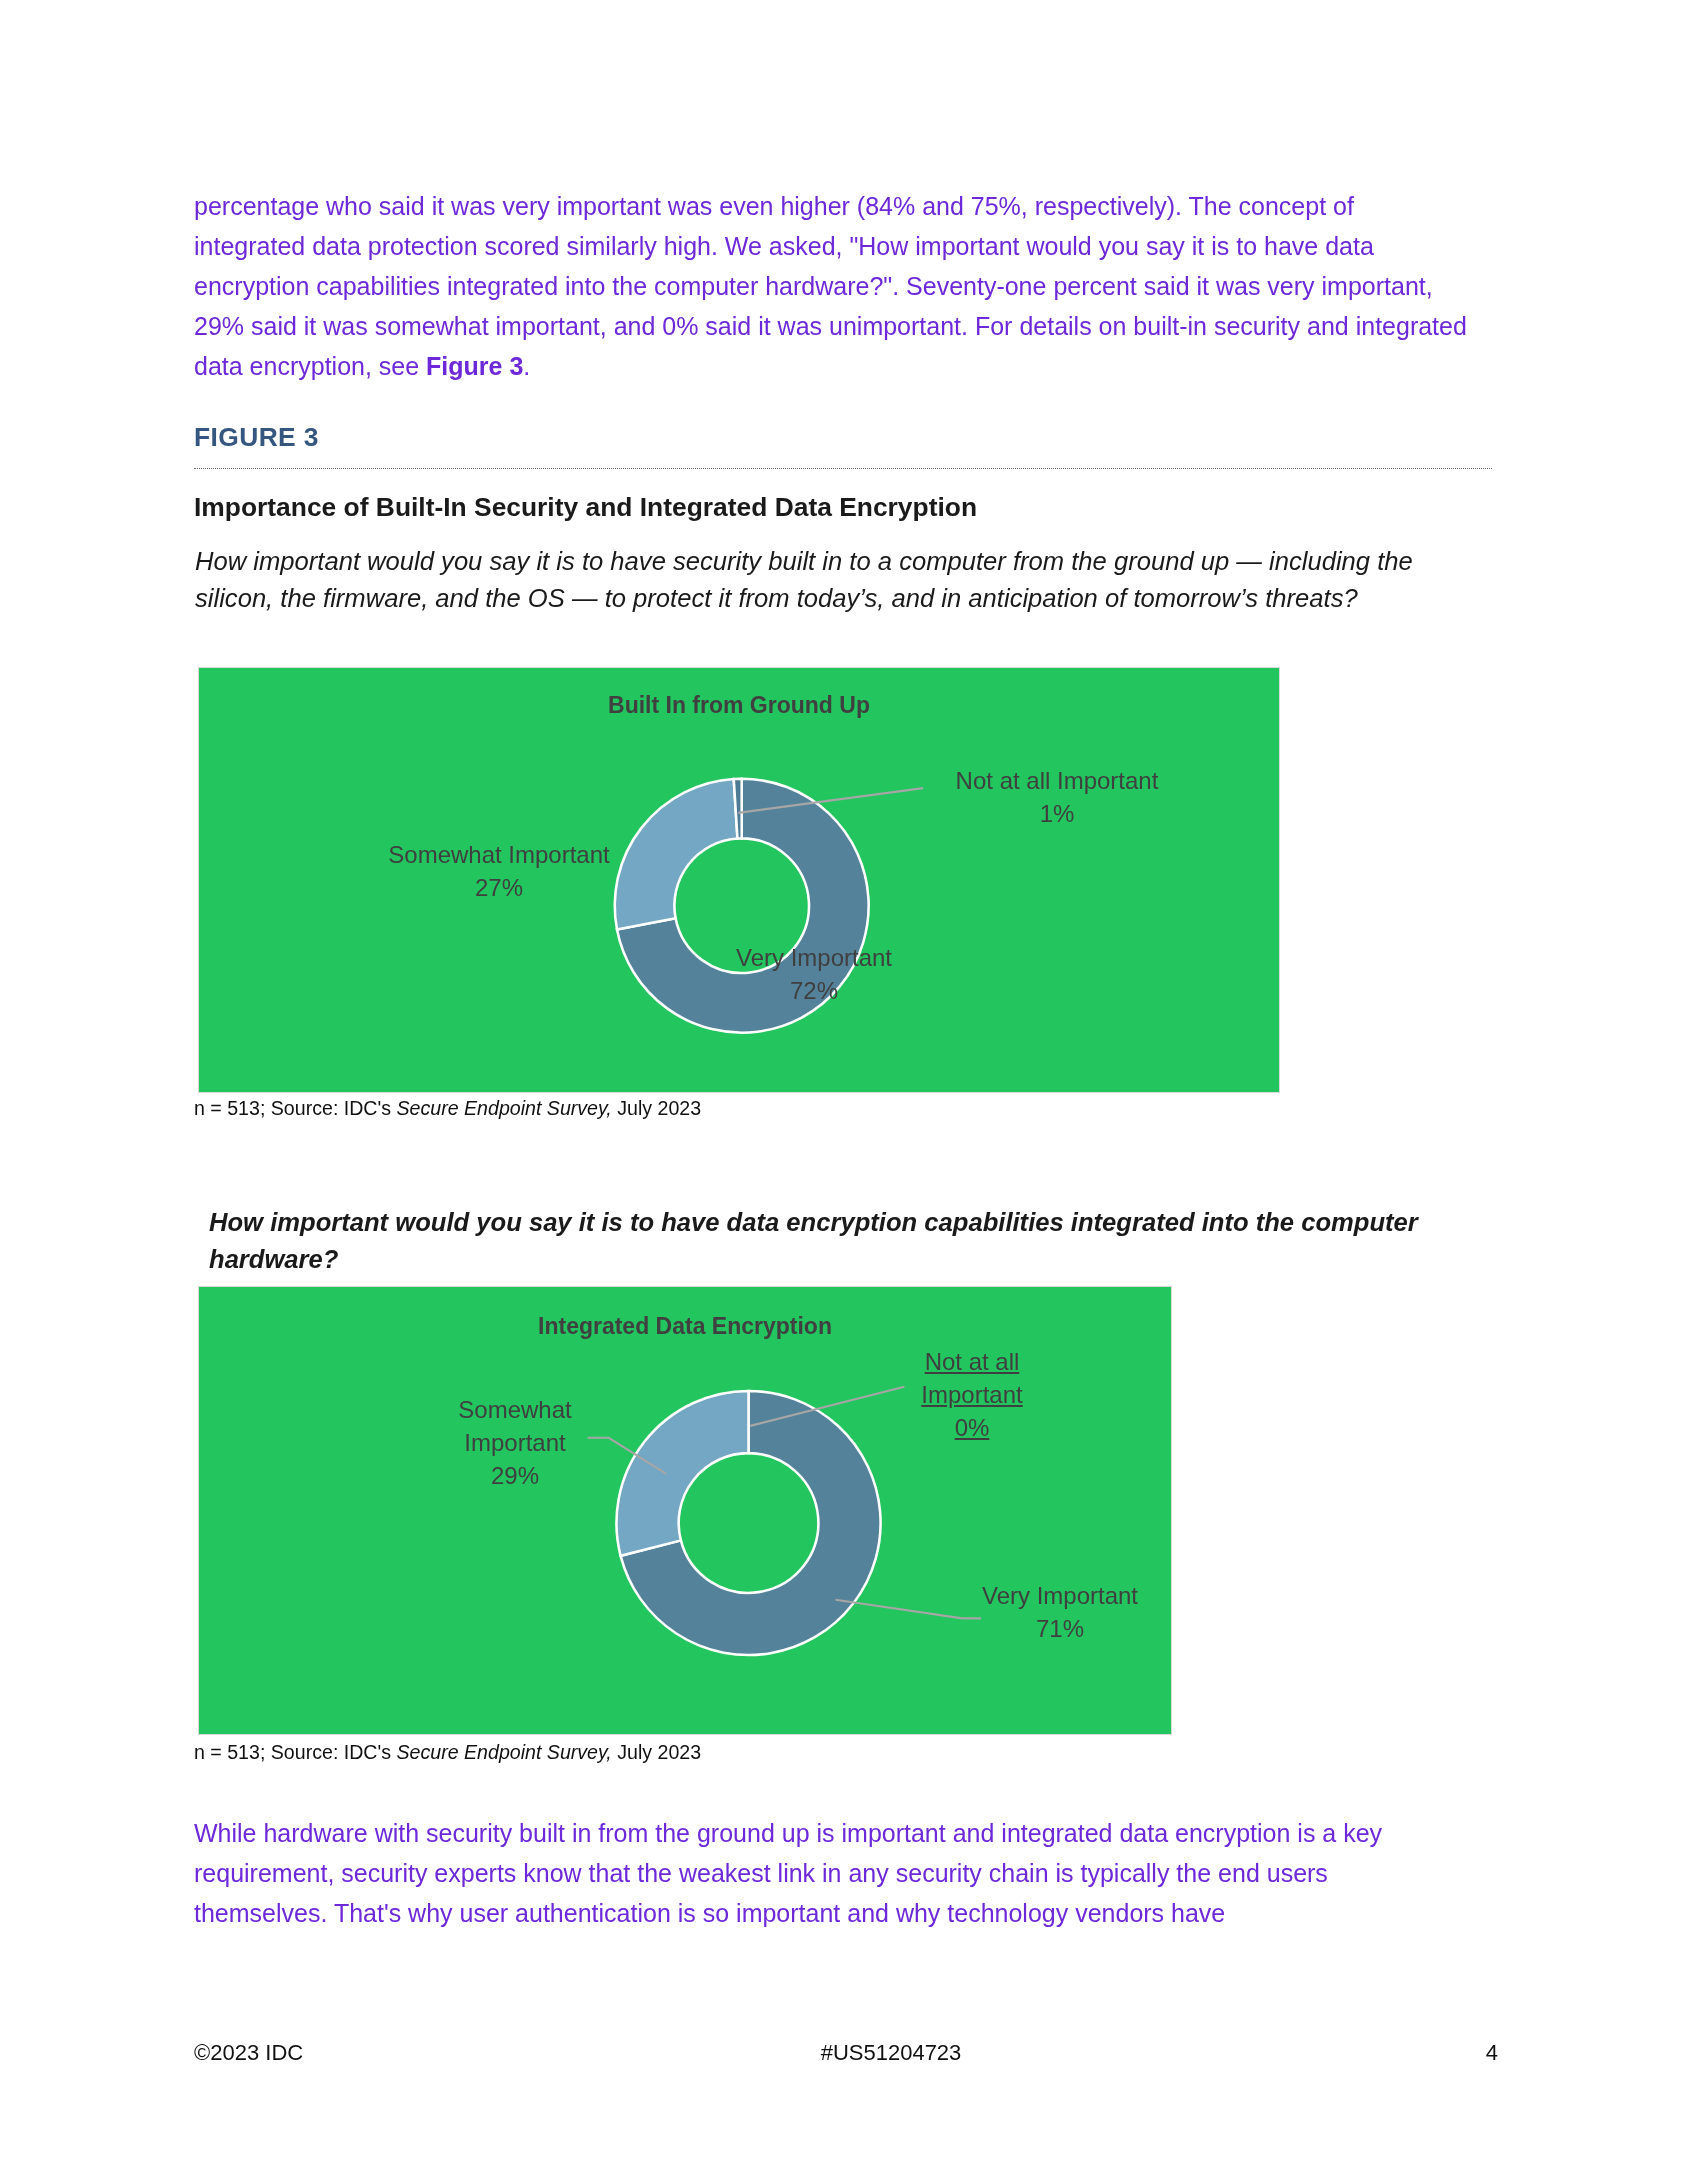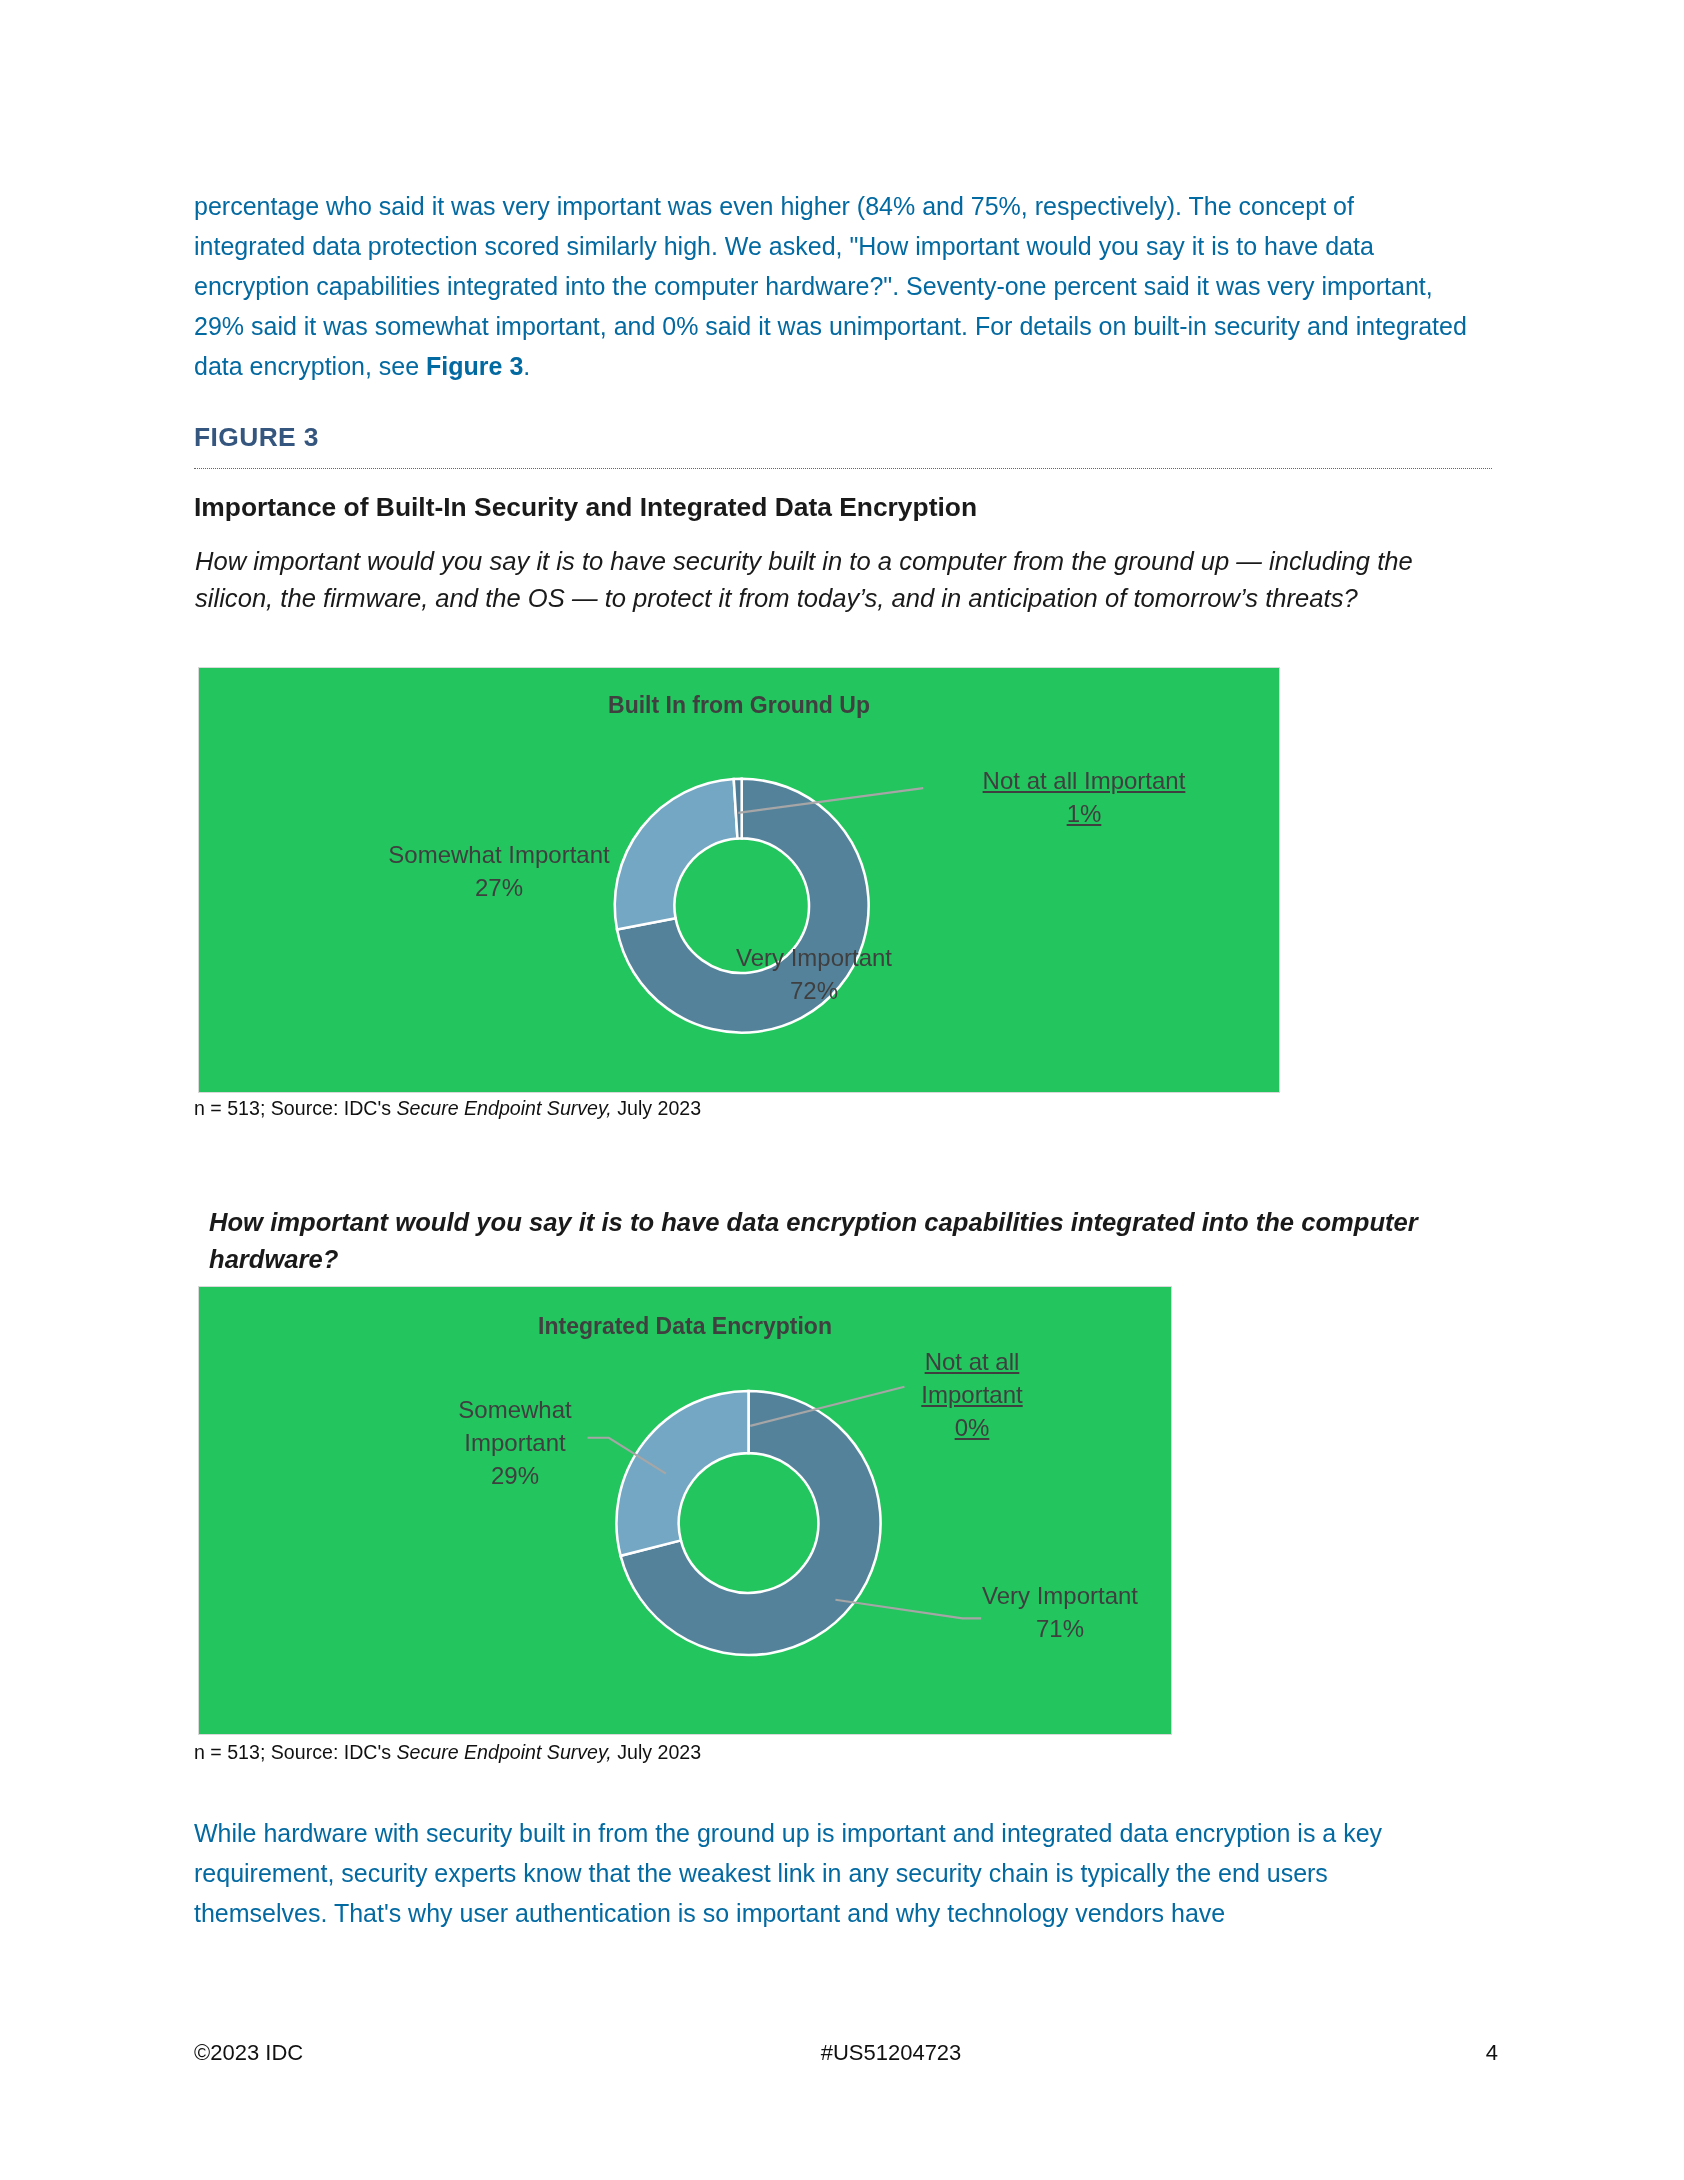--- a/index.html
+++ b/index.html
@@ -9,21 +9,21 @@
     height:2181px;
     background:#ffffff;
     font-family:"Liberation Sans", sans-serif;
     color:#111111;
     overflow:hidden;
   }
   .abs{position:absolute;}
   .body-text{
     font-size:25px;
     line-height:40px;
-    color:#0369a1;
+    color:#6d28d9;
   }
   .figure-label{
     font-size:26.4px;
     font-weight:bold;
     color:#35567e;
     letter-spacing:0.4px;
   }
   .dotted-rule{
     border-top:1.7px dotted #666666;
     height:0;
@@ -89,21 +89,21 @@
 
     <svg class="abs donut-svg" width="1082" height="426" viewBox="0 0 1270 500">
       <g>
           <path d="M637.00,130.00 A149,149 0 1 1 490.64,306.92 L559.40,293.80 A79,79 0 1 0 637.00,200.00 Z" fill="#55829b" stroke="#ffffff" stroke-width="3"></path>
           <path d="M490.64,306.92 A149,149 0 0 1 627.64,130.29 L632.04,200.16 A79,79 0 0 0 559.40,293.80 Z" fill="#74a7c3" stroke="#ffffff" stroke-width="3"></path>
           <path d="M627.64,130.29 A149,149 0 0 1 637.00,130.00 L637.00,200.00 A79,79 0 0 0 632.04,200.16 Z" fill="#4d7a95" stroke="#ffffff" stroke-width="3"></path>
         </g>
       <polyline points="633,170 850,141" fill="none" stroke="#a6a6a6" stroke-width="2.5"></polyline>
     </svg>
 
-    <div class="abs chart-label" style="left:885px; top:96px;text-decoration:underline;">
+    <div class="abs chart-label" style="left:858px; top:96px;">
       <div>Not at all Important</div>
       <div>1%</div>
     </div>
 
     <div class="abs chart-label" style="left:300px; top:170px;">
       <div>Somewhat Important</div>
       <div>27%</div>
     </div>
 
     <div class="abs chart-label" style="left:615px; top:273px;">

